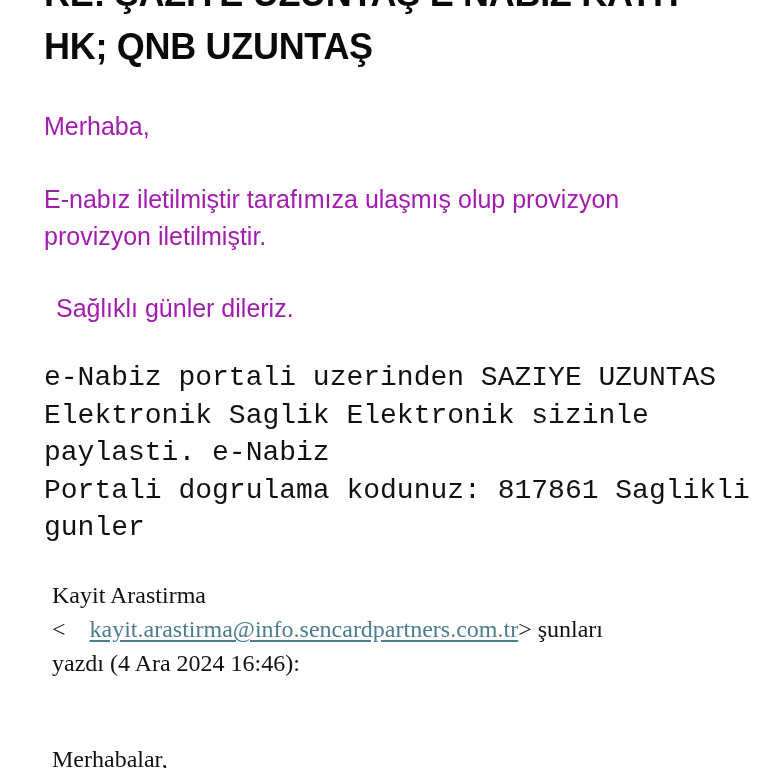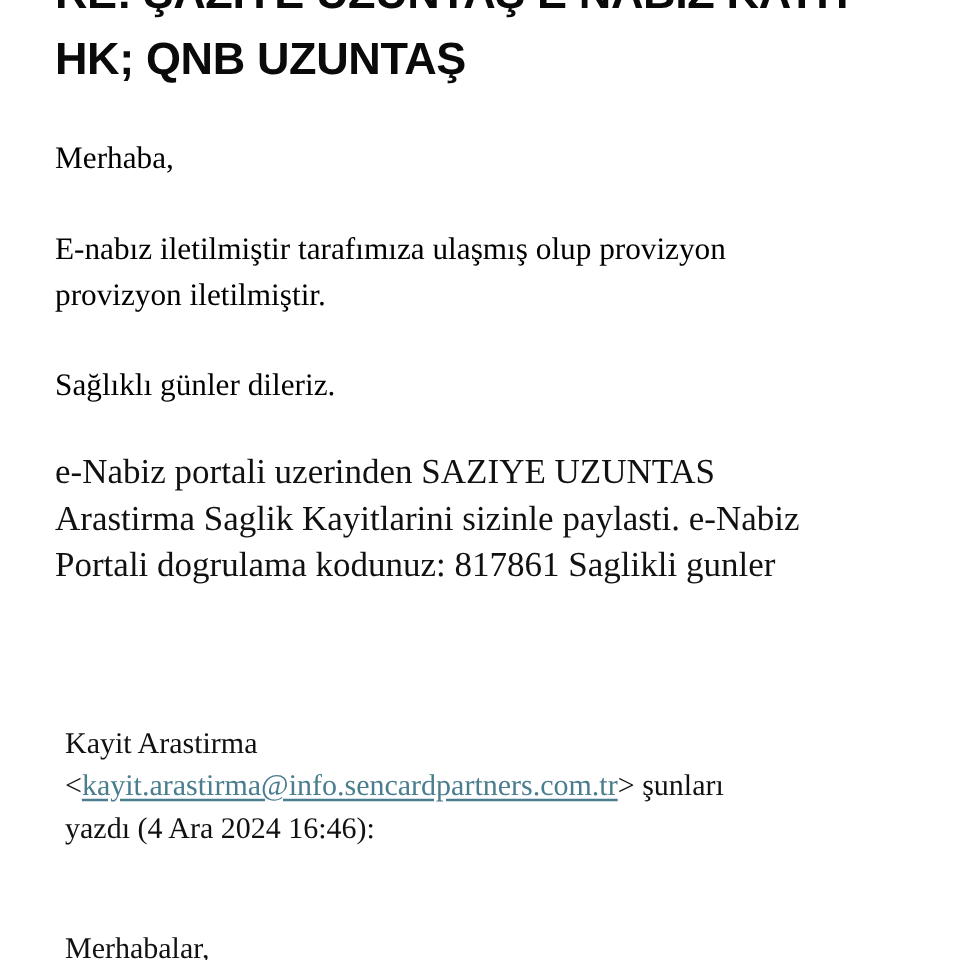--- a/index.html
+++ b/index.html
@@ -22,69 +22,70 @@
       font-family: "Liberation Sans", sans-serif;
       font-weight: bold;
       font-size: 36px;
       line-height: 53px;
       letter-spacing: -0.3px;
       color: #0a0a0a;
       white-space: nowrap;
     }
     .subject div { white-space: nowrap; }
     .sans {
-      font-family: Liberation Serif, serif;
+      font-family: Liberation Sans, sans-serif;
       font-size: 25px;
       line-height: 37px;
-      color: #000000;
+      color: #a21caf;
     }
     .serif {
-      font-family: Liberation Serif, serif;
+      font-family: Liberation Mono, monospace;
       font-size: 28px;
       line-height: 37.5px;
       color: #111111;
     }
     .block {
       position: absolute;
       left: 44px;
     }
     .quote {
       position: absolute;
       left: 52px;
       font-family: Liberation Serif, serif;
       font-size: 24px;
       line-height: 34px;
       color: #111111;
     }
     .link {
       color: #4a7d8e;
       text-decoration: underline;
       text-underline-offset: 3px;
+      margin-left: 24px;
     }
   </style>
 </head>
 <body>
 
 <div class="subject">
   <div>RE: ŞAZİYE UZUNTAŞ E NABIZ KAYIT</div>
   <div>HK; QNB UZUNTAŞ</div>
 </div>
 
 <div class="block sans" style="top:108px;">Merhaba,</div>
 
 <div class="block sans" style="top:181px;">
   <div>E-nabız iletilmiştir tarafımıza ulaşmış olup provizyon</div>
   <div>provizyon iletilmiştir.</div>
 </div>
 
-<div class="block sans" style="top:290px;">Sağlıklı günler dileriz.</div>
+<div class="block sans" style="top:290px;margin-left:12px;">Sağlıklı günler dileriz.</div>
 
 <div class="block serif" style="top:359px;">
   <div>e-Nabiz portali uzerinden SAZIYE UZUNTAS</div>
-  <div>Arastirma Saglik Kayitlarini sizinle paylasti. e-Nabiz</div>
+  <div>Elektronik Saglik Elektronik sizinle paylasti. e-Nabiz</div>
   <div>Portali dogrulama kodunuz: 817861 Saglikli gunler</div>
 </div>
 
 <div class="quote" style="top:578px;">
   <div>Kayit Arastirma</div>
   <div style="white-space:nowrap;"><span>&lt;</span><a class="link">kayit.arastirma@info.sencardpartners.com.tr</a><span>&gt;</span><span> şunları</span></div>
   <div>yazdı (4 Ara 2024 16:46):</div>
 </div>
 
 <div class="quote" style="top:742px;">Merhabalar,</div>

